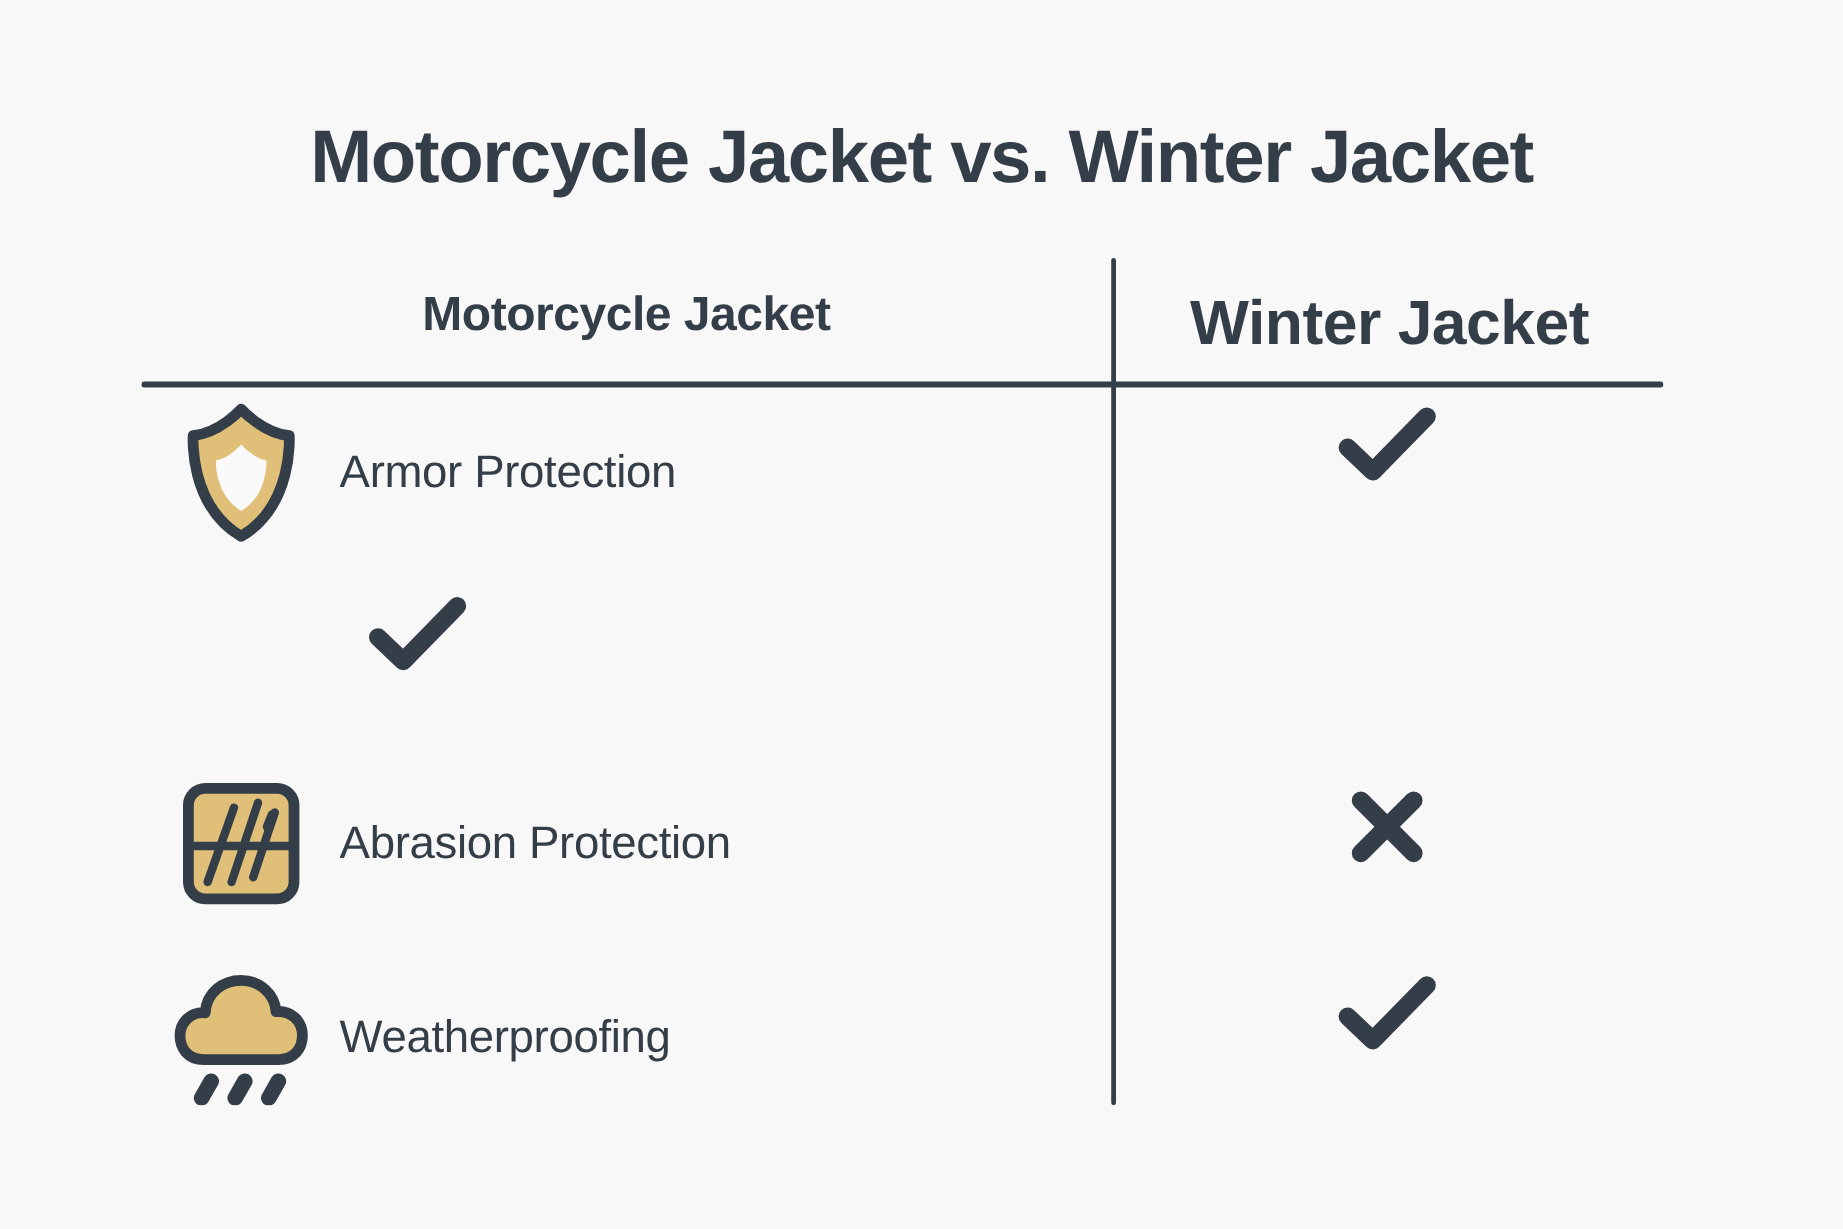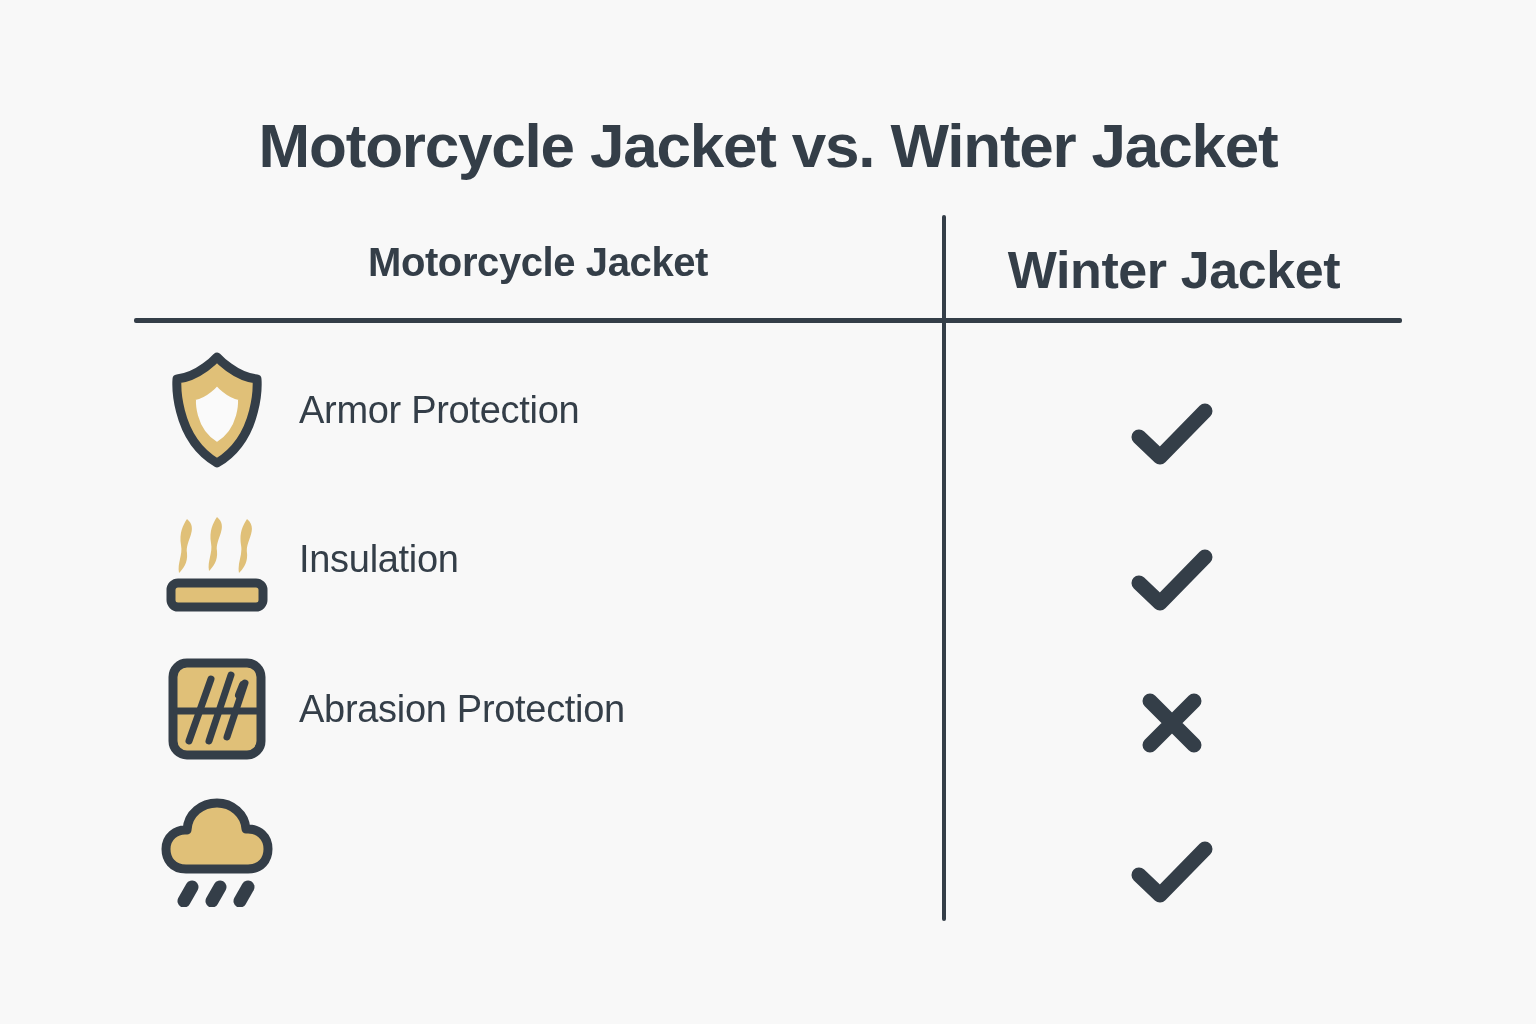--- a/index.html
+++ b/index.html
@@ -18,34 +18,34 @@
     position: relative;
     width: 1536px;
     height: 1024px;
     background: #F8F8F8;
   }
 
   
   .title {
     position: absolute;
     left: 0;
-    top: 110px;
+    top: 96px;
     width: 1536px;
     text-align: center;
     font-size: 62px;
     font-weight: 700;
     letter-spacing: -1.2px;
     color: #343E48;
     white-space: nowrap;
   }
 
   
   .table {
     position: absolute;
-    left: 134px;
+    left: 118px;
     top: 215px;
     width: 1268px;
     height: 706px;
   }
 
   .col-divider {
     position: absolute;
     left: 808px;
     top: 0px;
     width: 4px;
@@ -95,21 +95,22 @@
     position: absolute;
     left: 0;
     top: 108px;
     width: 1268px;
   }
 
   .row {
     position: relative;
     height: 146px;
     display: flex;
-    align-items: flex-end;
+    align-items: flex-start;
+    margin-top: 12px;
   }
 
   .row-left {
     width: 808px;
     display: flex;
     align-items: center;
   }
 
   .icon-cell {
     width: 165px;
@@ -166,31 +167,20 @@
           <div class="row-label">Armor Protection</div>
         </div>
         <div class="row-right">
           <svg width="86" height="70" viewBox="0 0 86 70" class="mark" aria-hidden="true">
             <path d="M10 38 L31 58 L76 12" fill="none" stroke="#343E48" stroke-width="15" stroke-linecap="round" stroke-linejoin="round"></path>
           </svg>
         </div>
       </div>
 
       <div class="row">
-        <div class="row-left">
-          <div class="icon-cell">
-            <svg width="112" height="112" viewBox="0 0 112 112" class="mark" aria-hidden="true">
-              <path d="M26 16 C38 26 24 38 26 50 C27 60 22 66 18 70 C16 60 22 52 20 42 C18 30 22 22 26 16 Z" fill="#E0C078"></path>
-              <path d="M56 14 C68 24 54 36 56 48 C57 58 52 64 48 68 C46 58 52 50 50 40 C48 28 52 20 56 14 Z" fill="#E0C078"></path>
-              <path d="M86 16 C98 26 84 38 86 50 C87 60 82 66 78 70 C76 60 82 52 80 42 C78 30 82 22 86 16 Z" fill="#E0C078"></path>
-              <rect x="10" y="80" width="92" height="24" rx="7" fill="#E0C078" stroke="#343E48" stroke-width="9"></rect>
-            </svg>
-          </div>
-          <div class="row-label">Insulation</div>
-        </div>
         <div class="row-right">
           <svg width="86" height="70" viewBox="0 0 86 70" class="mark" aria-hidden="true">
             <path d="M10 38 L31 58 L76 12" fill="none" stroke="#343E48" stroke-width="15" stroke-linecap="round" stroke-linejoin="round"></path>
           </svg>
         </div>
       </div>
 
       <div class="row">
         <div class="row-left">
           <div class="icon-cell">
@@ -216,20 +206,21 @@
         <div class="row-left">
           <div class="icon-cell">
             <svg width="118" height="112" viewBox="0 0 118 112" class="mark" aria-hidden="true">
               <path d="M28 74 C14 74 8 64 8 54 C8 42 18 34 29 35 C30 18 44 8 59 8 C74 8 87 19 88 34
                        C101 33 110 42 110 54 C110 65 103 74 90 74 Z" fill="#E0C078" stroke="#343E48" stroke-width="9" stroke-linejoin="round"></path>
               <path d="M34 92 L26 106" stroke="#343E48" stroke-width="13" stroke-linecap="round"></path>
               <path d="M62 92 L54 106" stroke="#343E48" stroke-width="13" stroke-linecap="round"></path>
               <path d="M90 92 L82 106" stroke="#343E48" stroke-width="13" stroke-linecap="round"></path>
             </svg>
           </div>
+          <div class="row-label">Weatherproofing</div>
         </div>
         <div class="row-right">
           <svg width="86" height="70" viewBox="0 0 86 70" class="mark" aria-hidden="true">
             <path d="M10 38 L31 58 L76 12" fill="none" stroke="#343E48" stroke-width="15" stroke-linecap="round" stroke-linejoin="round"></path>
           </svg>
         </div>
       </div>
 
     </div>
   </div>

